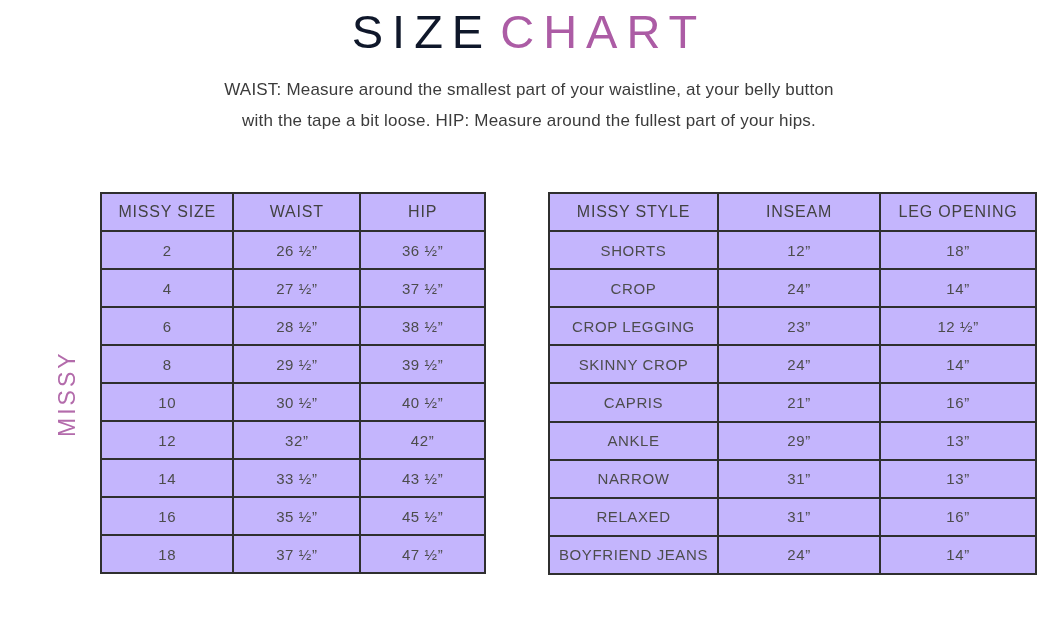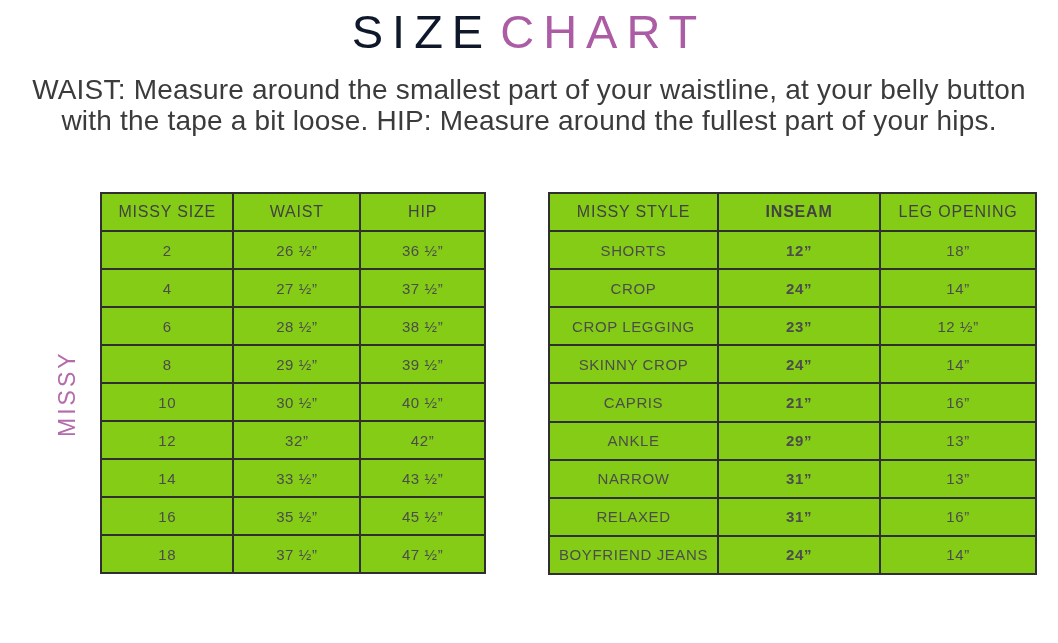--- a/index.html
+++ b/index.html
@@ -20,21 +20,21 @@
     letter-spacing: 9px;
     white-space: nowrap;
   }
   .title .t-size  { color: #0f172a; }
   .title .t-chart { color: #ac5ca5; margin-left: 8px; }
 
   
   .subtitle {
     position: absolute; top: 74px; left: 0; width: 100%;
     text-align: center;
-    font-size: 28px; font-weight: 300; line-height: 31px;
+    font-size: 17px; font-weight: 300; line-height: 31px;
     color: #3b3b3b; letter-spacing: 0.2px;
   }
 
   
   .missy-label {
     position: absolute;
     left: 24px; top: 381px;
     width: 86px; height: 26px;
     text-align: center;
     transform: rotate(-90deg);
@@ -43,41 +43,41 @@
     font-size: 23px; font-weight: 300;
     letter-spacing: 3px;
     white-space: nowrap;
   }
 
   
   table {
     position: absolute;
     border-collapse: collapse;
     table-layout: fixed;
-    background: #84cc16;
+    background: #c4b5fd;
   }
   th, td {
     border: 2px solid #2f2f2f;
     text-align: center; vertical-align: middle;
     font-weight: 400;
     white-space: nowrap;
   }
   th { font-size: 16px; color: #424242; letter-spacing: 0.8px; }
   td { font-size: 15px; color: #4c4c4c; letter-spacing: 0.6px; }
 
   .size-table  { left: 100px; top: 192px; width: 386px; }
   .size-table  tr { height: 38px; }
   .size-table  th:nth-child(1), .size-table td:nth-child(1) { width: 34.5%; }
   .size-table  th:nth-child(2), .size-table td:nth-child(2) { width: 33.0%; }
   .size-table  th:nth-child(3), .size-table td:nth-child(3) { width: 32.5%; }
 
   .style-table { left: 548px; top: 192px; width: 489px; }
   .style-table tr { height: 38.1px; }
   .style-table th:nth-child(1), .style-table td:nth-child(1) { width: 34.7%; }
-  .style-table th:nth-child(2), .style-table td:nth-child(2) { width: 33.3%; font-weight: bold; }
+  .style-table th:nth-child(2), .style-table td:nth-child(2) { width: 33.3%; }
   .style-table th:nth-child(3), .style-table td:nth-child(3) { width: 32.0%; }
 </style>
 </head>
 <body>
 
 <div class="page">
 
   <h1 class="title"><span class="t-size">SIZE</span><span class="t-chart">CHART</span></h1>
 
   <p class="subtitle"><span>WAIST: Measure around the smallest part of your waistline, at your belly button</span><br><span>with the tape a bit loose. HIP: Measure around the fullest part of your hips.</span></p>

